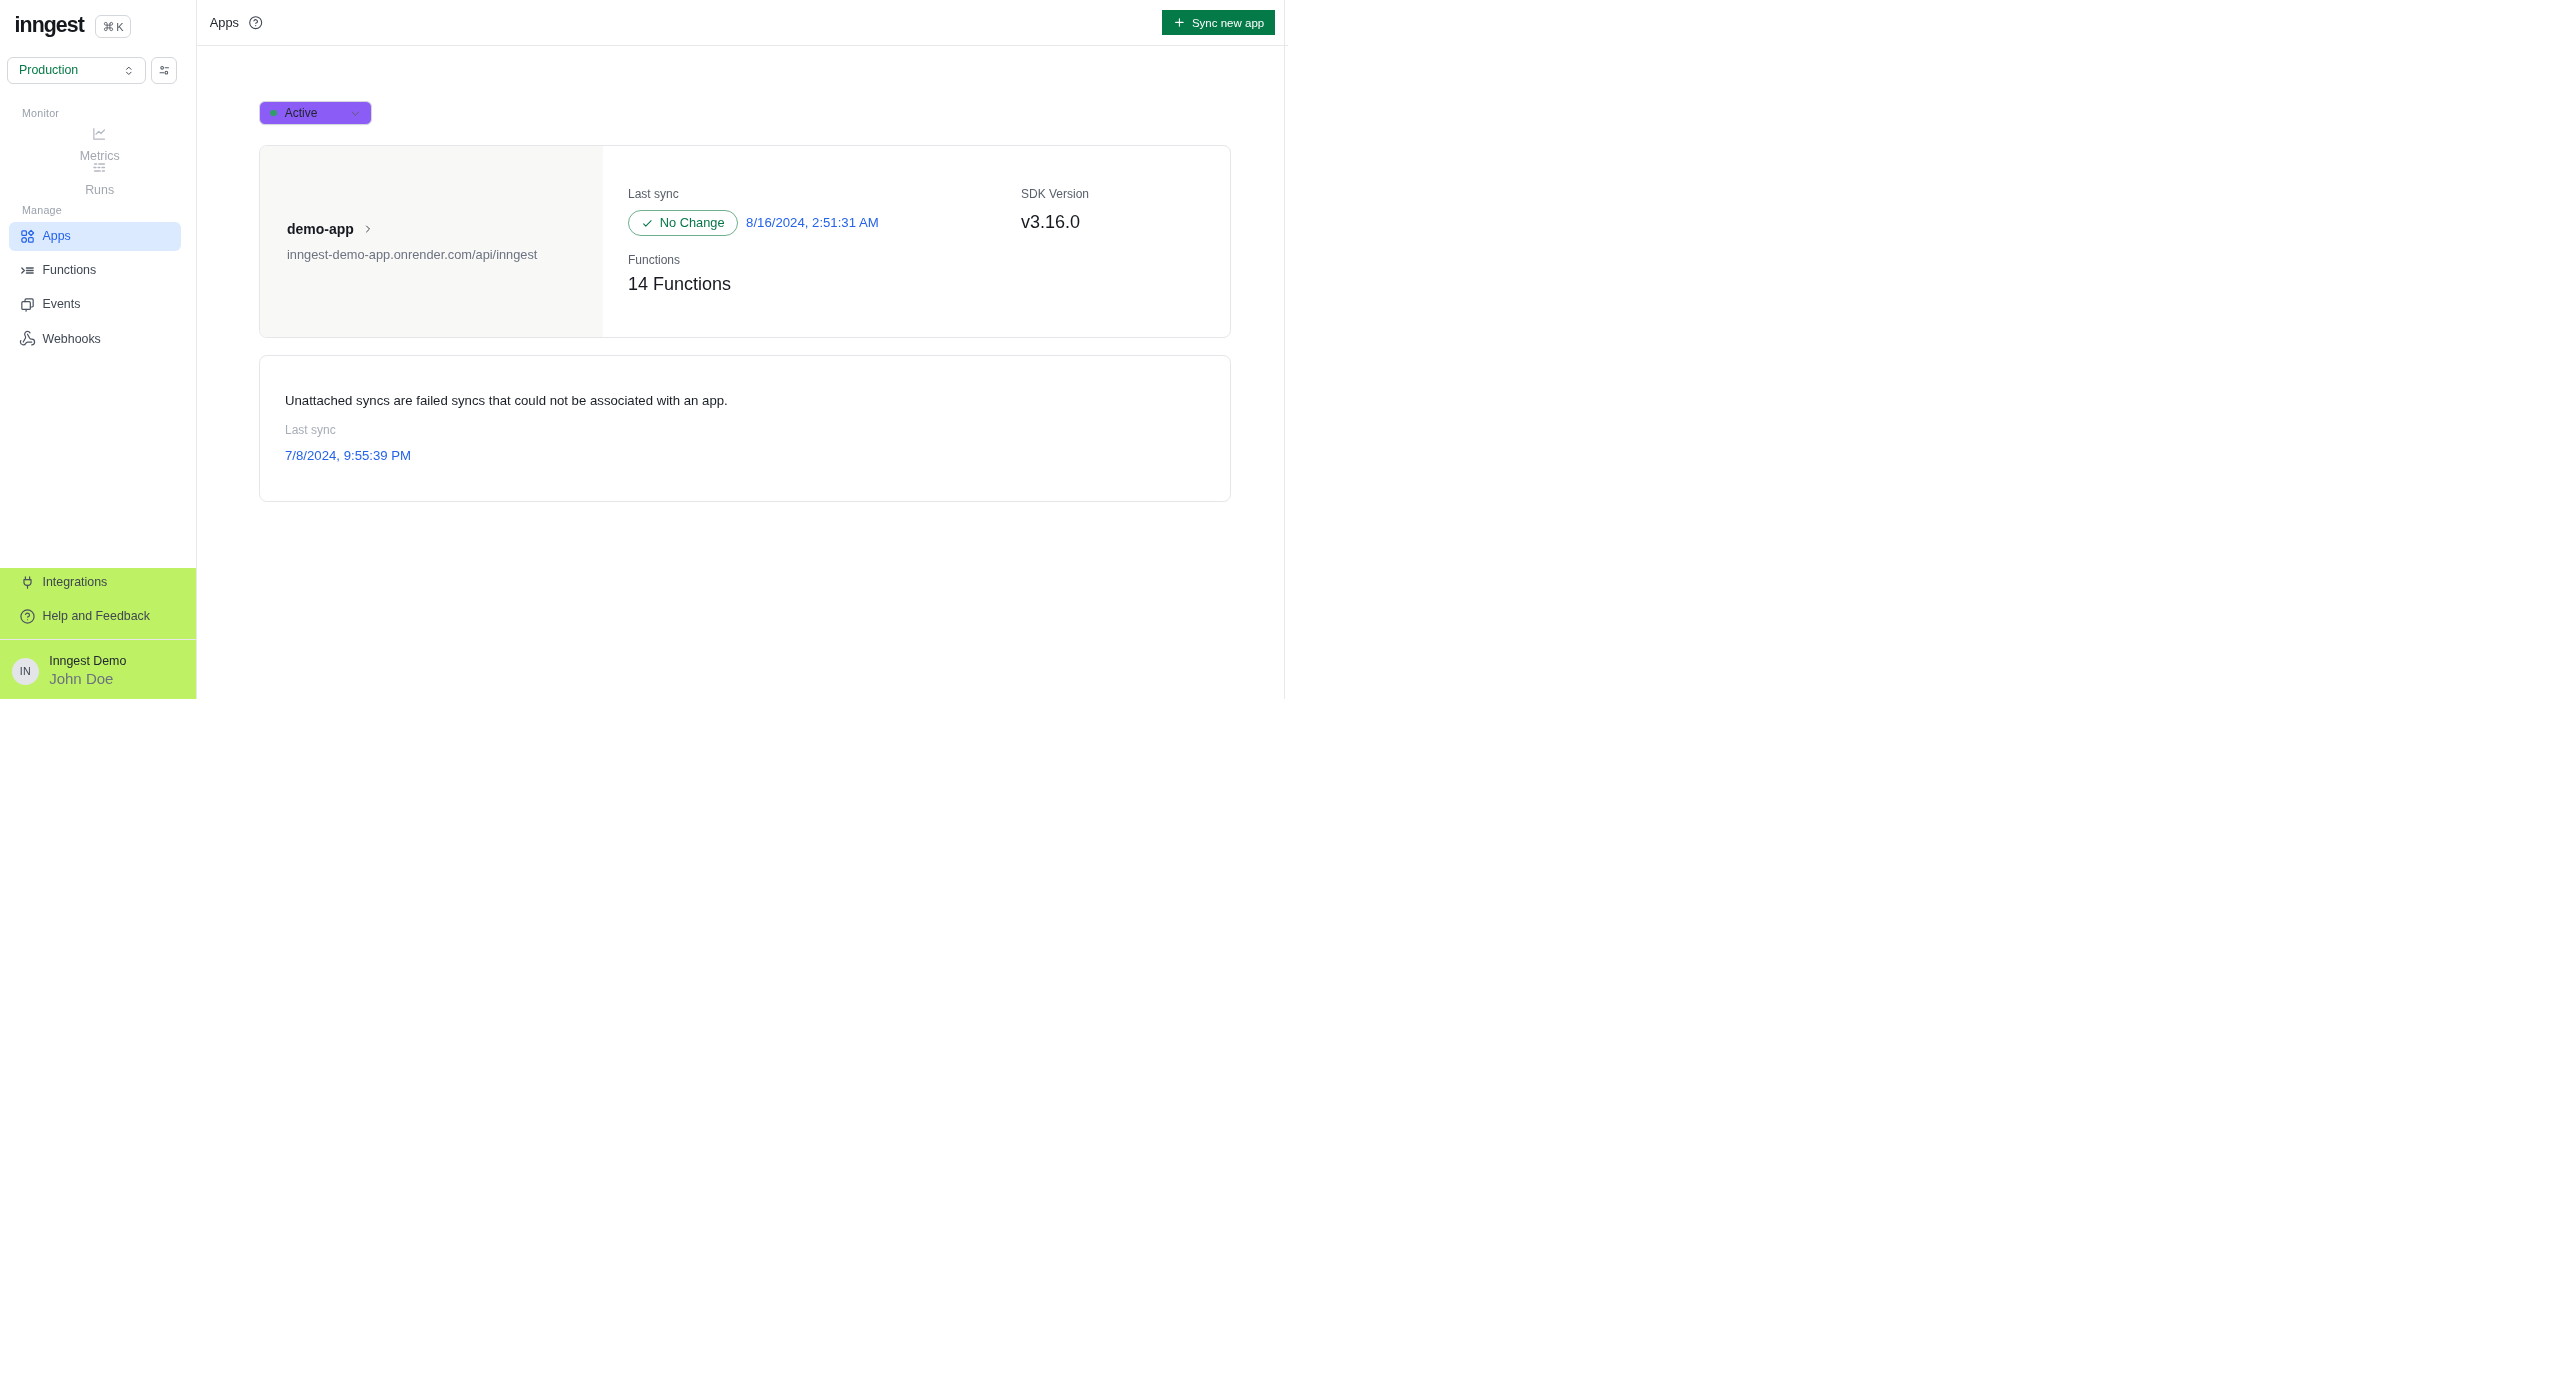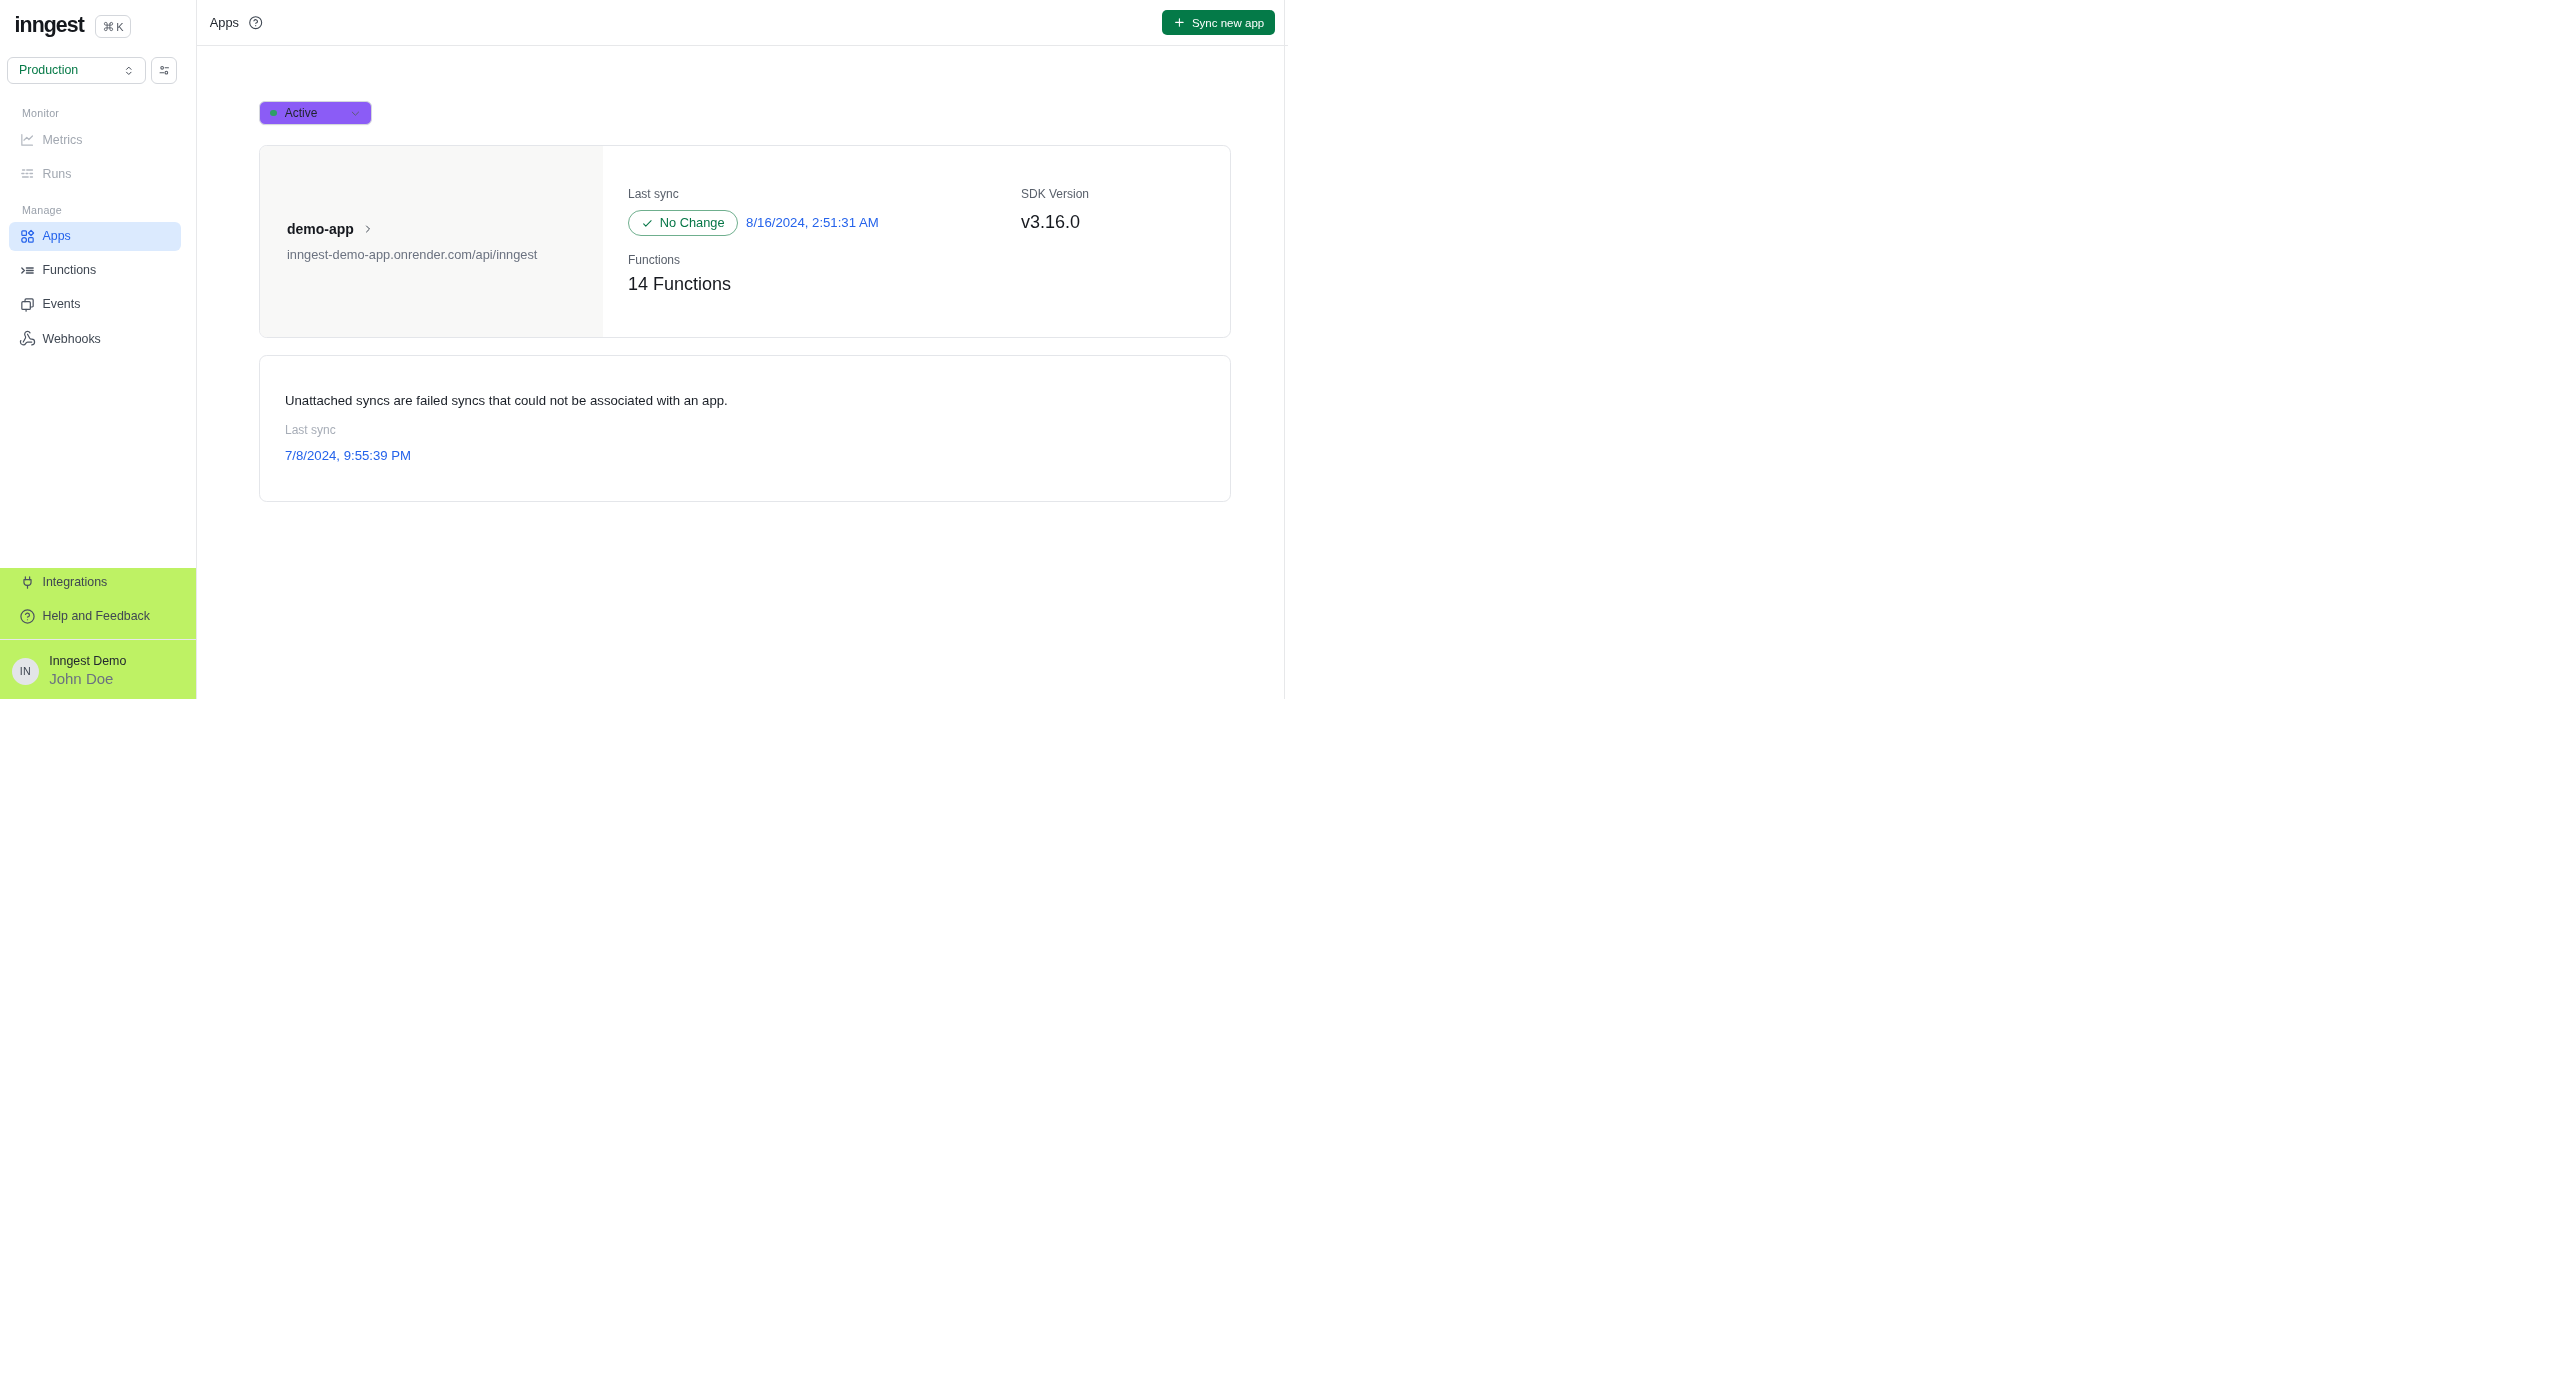--- a/index.html
+++ b/index.html
@@ -38,21 +38,21 @@
   }
   .nav { padding-top:7.7px; }
   .section-label { font-size:10.7px; color:#9aa1ab; font-weight:500; margin:15.4px 0 6px 22px; letter-spacing:0.2px; }
   .section-label.first { margin-top:16px; }
   .nav-item {
     display:flex; align-items:center; height:29px; margin:0 15.4px 5.1px 8.5px;
     border-radius:6px; padding-left:10.2px; gap:6.8px; cursor:pointer;
     color:#3f4752; font-size:12.4px;
   }
   .nav-item .nav-icon { width:17px; height:17px; color:#4b5360; }
-  .nav-item.disabled { color:#a2a8b1; }
+  .nav-item.disabled { color:#a2a8b1;flex-direction:column; }
   .nav-item.disabled .nav-icon { color:#b4b9c1; }
   .nav-item.active { background:#dbeafe; color:#2563eb; font-weight:500; }
   .nav-item.active .nav-icon { color:#2563eb; }
   .sidebar-bottom { position:absolute; left:0; right:0; bottom:0; background:#bef264; }
   .sidebar-divider { border-top:0.9px solid #e7e8ea; margin-top:8.5px; }
   .user-row { display:flex; align-items:center; gap:10.2px; padding:13.6px 13.6px 10.2px 12px; cursor:pointer; }
   .avatar {
     width:27px; height:27px; border-radius:50%; background:#e3e5e8;
     display:flex; align-items:center; justify-content:center;
     font-size:10.7px; color:#3f4752; letter-spacing:0.3px;
@@ -65,21 +65,21 @@
   .topbar {
     height:46px; min-height:46px; border-bottom:0.9px solid #e7e8ea;
     display:flex; align-items:center; justify-content:space-between;
     padding:0 12.8px 0 12.8px;
   }
   .topbar-left { display:flex; align-items:center; gap:9.4px; }
   .page-title { font-size:12.8px; font-weight:400; color:#22272f; }
   .help-icon { width:15.4px; height:15.4px; color:#3f4752; cursor:pointer; }
   .sync-btn {
     display:inline-flex; align-items:center; gap:6px; height:25.6px; padding:0 11px;
-    background:#047a48; color:#fff; border:none; border-radius:5px;
+    background:#047a48; color:#fff; border:none; border-radius:0;
     font-size:11.5px; font-weight:500; font-family:inherit; cursor:pointer;
   }
   .content { padding:55px 57px 0 62px; }
 
   .filter-select {
     display:inline-flex; align-items:center; height:24px; width:113px;
     border:0.9px solid #d4d7dc; border-radius:6px; background:#8b5cf6;
     padding:0 9.4px 0 10.2px; cursor:pointer; margin-bottom:19.6px;
     box-shadow:0 0.9px 1.7px rgba(0,0,0,.03);
   }

